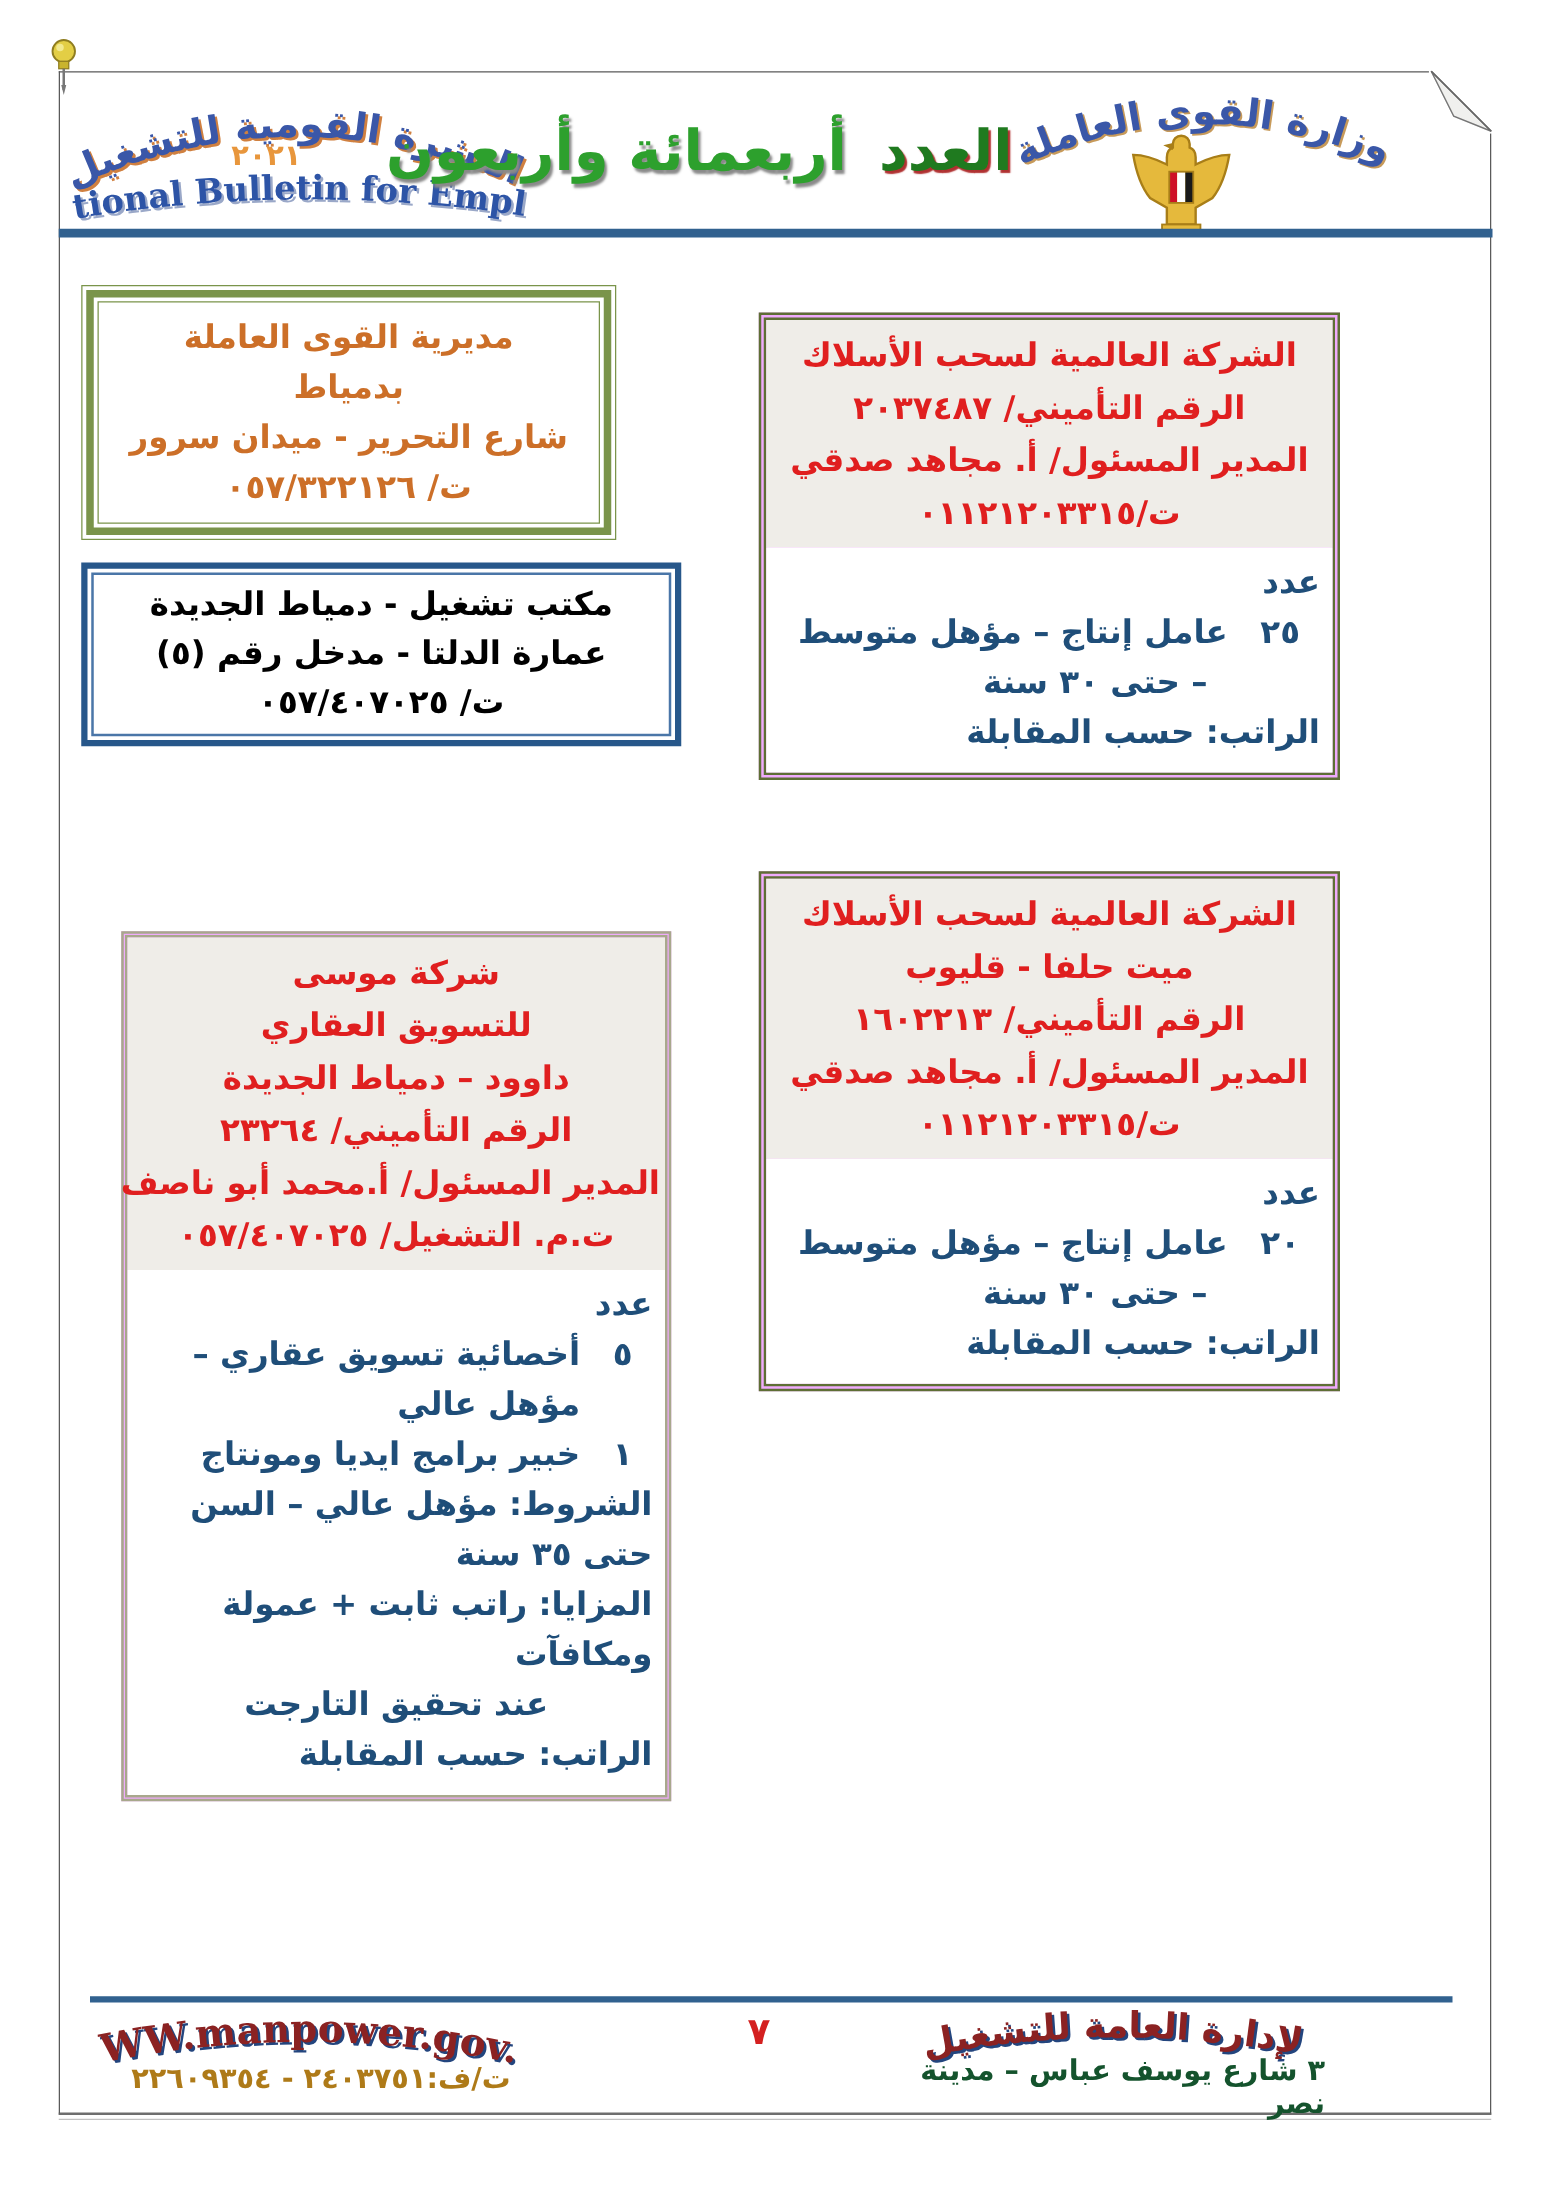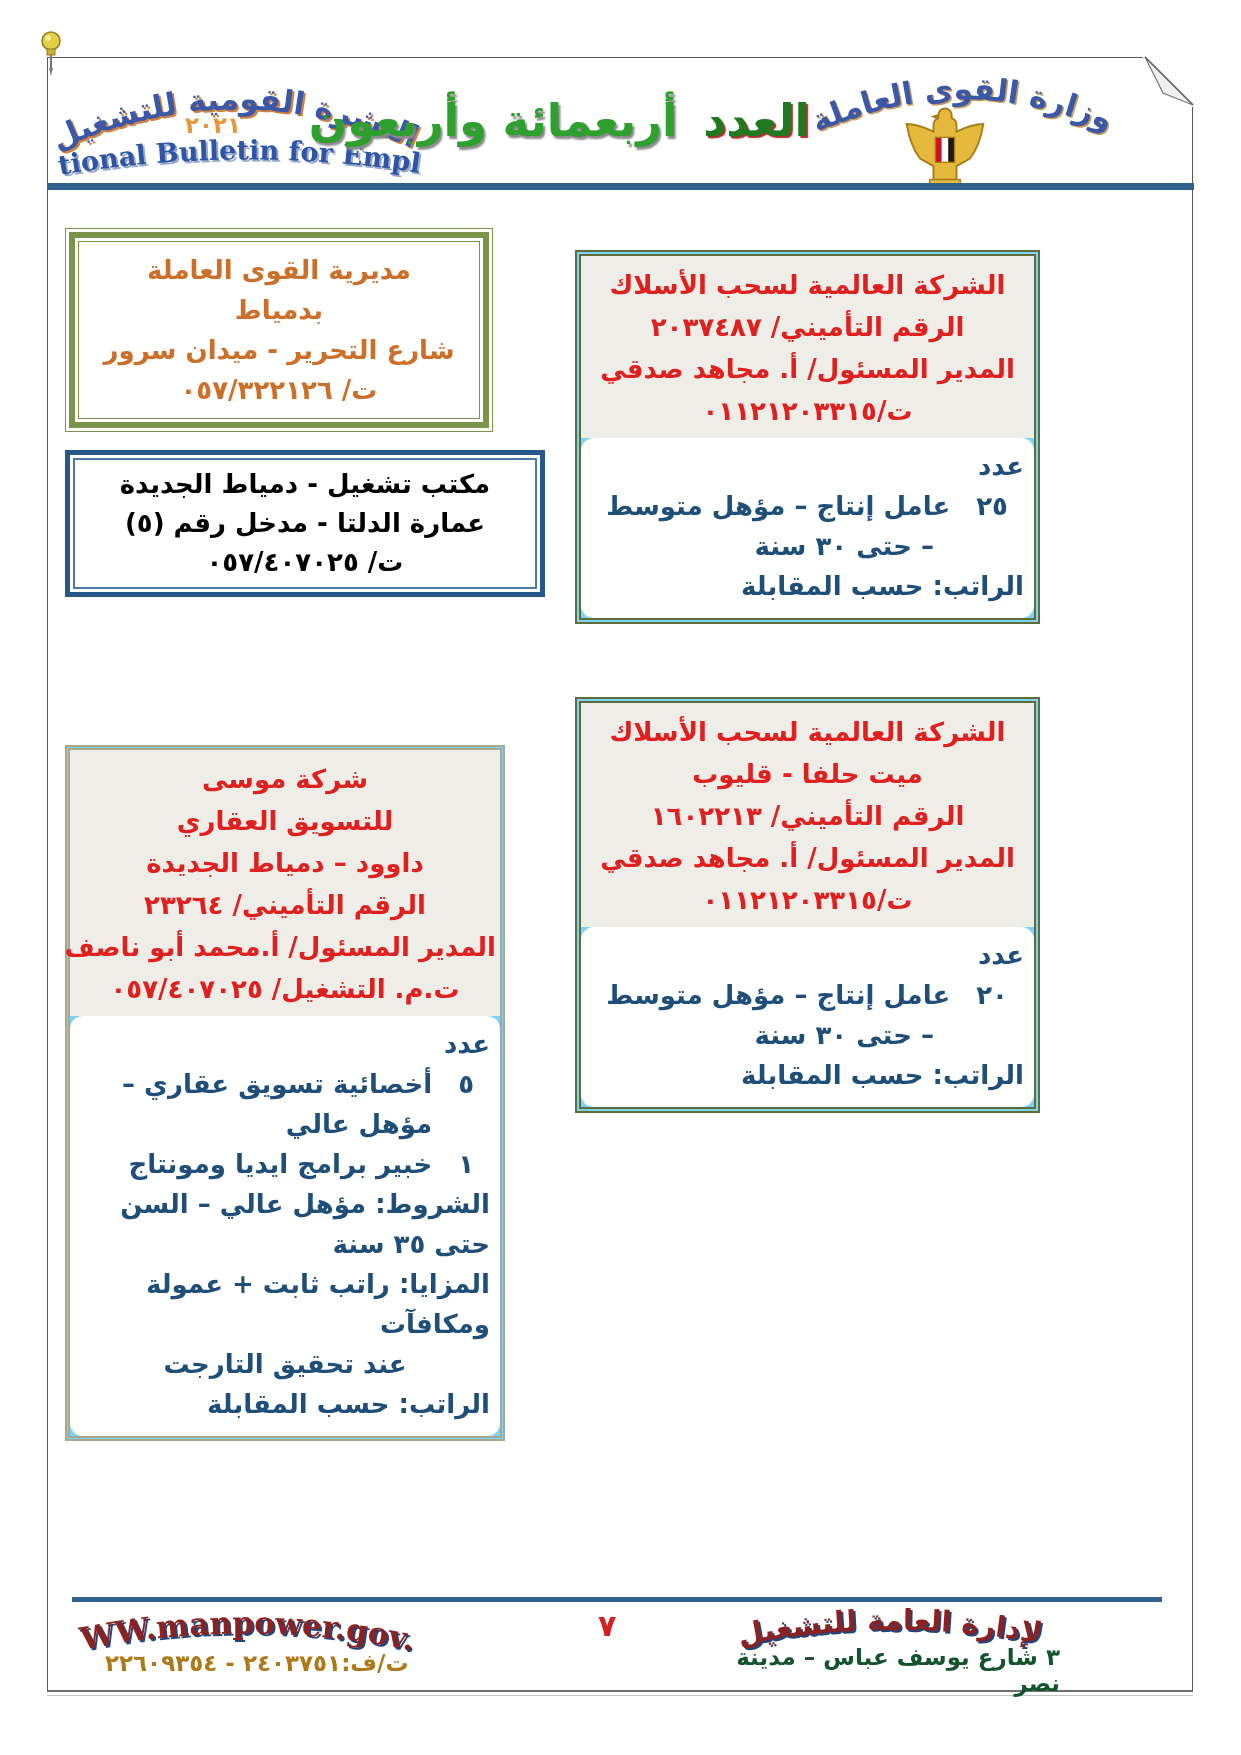--- a/index.html
+++ b/index.html
@@ -31,28 +31,28 @@
   
   .l1{left:65px;top:228px;width:428px;border:1px solid #7A944A;padding:3px;box-sizing:border-box;background:#fff;}
   .l1-mid{border:6px solid #7A944A;padding:3px;}
   .l1-in{border:1px solid #7A944A;padding:8px 6px;color:#CC6F28;font-size:26px;line-height:40px;}
 
   
   .l2{left:65px;top:450px;width:480px;border:5px solid #27578A;padding:3px;box-sizing:border-box;background:#fff;}
   .l2-in{border:2px solid #4A76A8;padding:5px 6px;color:#000;font-size:26px;line-height:39px;}
 
   
-  .adbox{box-sizing:border-box;background:#7dd3fc;}
+  .adbox{box-sizing:border-box;background:#f0abfc;margin-left:32px;}
   .l3{left:65px;top:745px;width:440px;border:5px double #A8A88C;}
   .r1{left:575px;top:250px;width:465px;border:6px double #5E6E35;}
   .r2{left:575px;top:697px;width:465px;border:6px double #5E6E35;}
   .box-hdr{background:#EFEDE8;color:#E01F1F;font-weight:bold;font-size:26px;line-height:42px;
            text-align:center;padding:8px 4px 6px;direction:rtl;}
   .box-body{padding:8px 0 12px;color:#1F4E79;font-weight:bold;font-size:26px;line-height:40px;
-           direction:rtl;text-align:right;background:#fff;border-radius:13px;}
+           direction:rtl;text-align:right;background:#fff;}
   .count-label{padding-right:10px;}
   .job{display:flex;gap:26px;padding-right:26px;}
   .note{padding-right:100px;}
   .rline{padding-right:10px;}
   .cline{text-align:center;}
 
   
   .phone-fax{left:105px;top:1650px;width:340px;text-align:left;color:#AE7A18;
              font-weight:bold;font-size:23px;direction:rtl;}
   .page-num{left:598px;top:1608px;color:#D42020;font-weight:bold;font-size:30px;}

